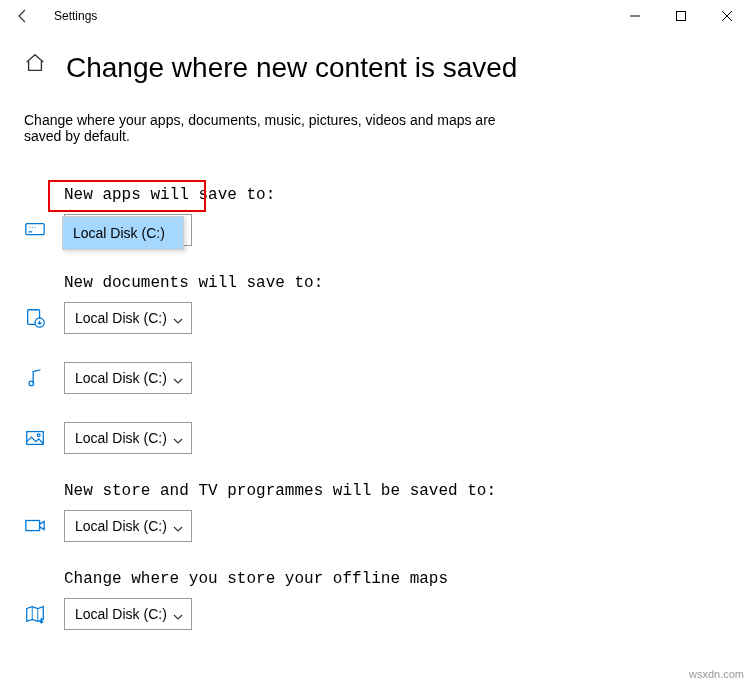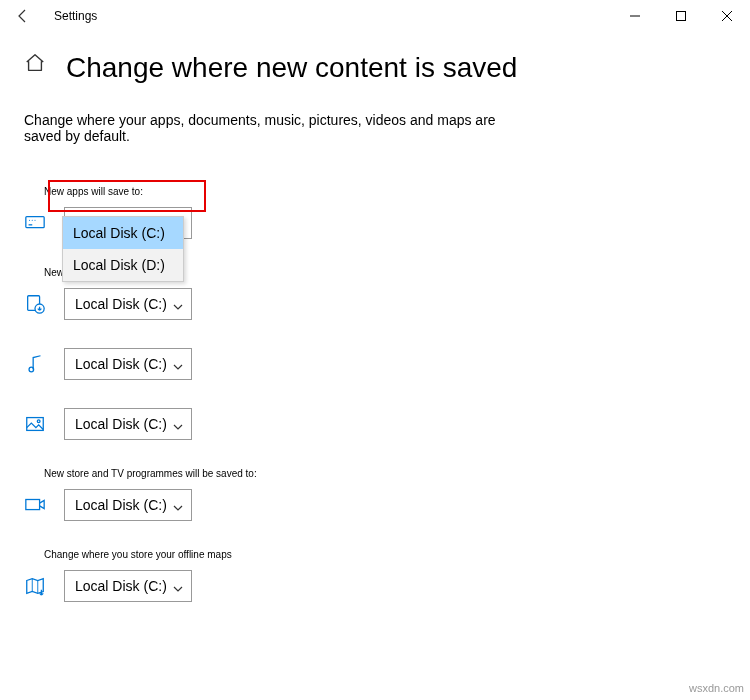--- a/index.html
+++ b/index.html
@@ -64,23 +64,24 @@
       font-size: 14px;
       line-height: 16px;
       margin-bottom: 42px;
       max-width: 500px;
     }
     .section {
       margin-bottom: 28px;
       position: relative;
     }
     .section-label {
-      font-size: 10px;
-      margin-left: 20px;
+      font-size: 16px;
+      margin-left: 40px;
       margin-bottom: 10px;
+      font-family: Liberation Mono, monospace;
     }
     .section-row {
       display: flex;
       align-items: center;
     }
     .icon-slot {
       width: 40px;
       display: flex;
       align-items: center;
       justify-content: flex-start;
@@ -124,21 +125,21 @@
       font-size: 14px;
       cursor: pointer;
     }
     .dropdown .opt.sel {
       background: #a6d8ff;
     }
     .sections-wrap { position: relative; }
     .watermark {
       position: absolute;
       right: 6px;
-      bottom: 6px;
+      bottom: 20px;
       font-size: 11px;
       color: #999;
     }
   </style>
 </head>
 <body>
 
 <div class="titlebar">
   <div class="back">
     <svg viewBox="0 0 16 16" width="16" height="16">
@@ -294,16 +295,15 @@
       </div>
     </div>
 
   </div>
 </div>
 
 <div class="highlight-box" style="left:48px; top:180px; width:158px; height:32px;"></div>
 
 <div class="dropdown">
   <div class="opt sel">Local Disk (C:)</div>
-  <div class="opt">Local Disk (D:)</div>
 </div>
 
 <div class="watermark">wsxdn.com</div>
 
 </body></html>

